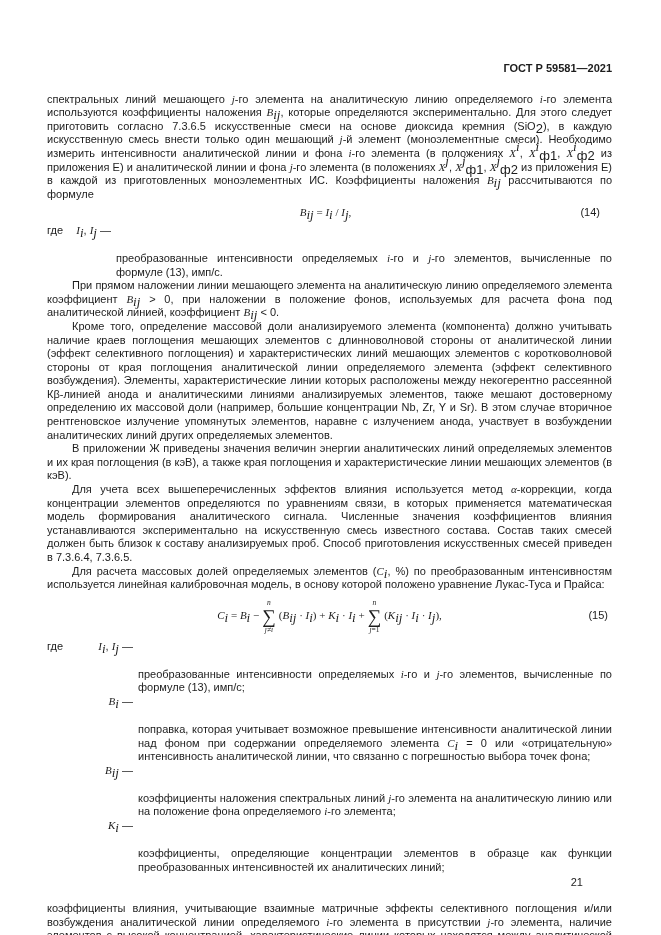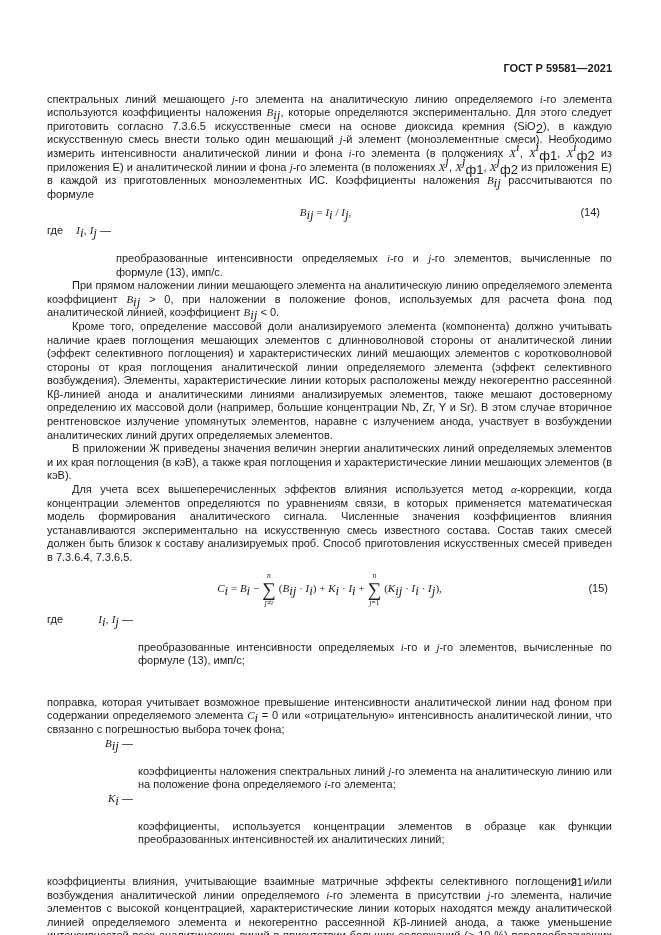--- a/index.html
+++ b/index.html
@@ -104,20 +104,21 @@
       <span class="intro">где</span>
       <span><i>I</i><sub><i>i</i></sub>, <i>I</i><sub><i>j</i></sub> —</span>
     </span>
     <span class="dtext">преобразованные интенсивности определяемых <i>i</i>-го и <i>j</i>-го элементов, вычисленные по формуле (13), имп/с.</span>
   </div>
 
   <p class="para">При прямом наложении линии мешающего элемента на аналитическую линию определяемого элемента коэффициент <i>B</i><sub><i>ij</i></sub> &gt; 0, при наложении в положение фонов, используемых для расчета фона под аналитической линией, коэффициент <i>B</i><sub><i>ij</i></sub> &lt; 0.</p>
   <p class="para">Кроме того, определение массовой доли анализируемого элемента (компонента) должно учитывать наличие краев поглощения мешающих элементов с длинноволновой стороны от аналитической линии (эффект селективного поглощения) и характеристических линий мешающих элементов с коротковолновой стороны от края поглощения аналитической линии определяемого элемента (эффект селективного возбуждения). Элементы, характеристические линии которых расположены между некогерентно рассеянной Кβ-линией анода и аналитическими линиями анализируемых элементов, также мешают достоверному определению их массовой доли (например, большие концентрации Nb, Zr, Y и Sr). В этом случае вторичное рентгеновское излучение упомянутых элементов, наравне с излучением анода, участвует в возбуждении аналитических линий других определяемых элементов.</p>
   <p class="para">В приложении Ж приведены значения величин энергии аналитических линий определяемых элементов и их края поглощения (в кэВ), а также края поглощения и характеристические линии мешающих элементов (в кэВ).</p>
   <p class="para">Для учета всех вышеперечисленных эффектов влияния используется метод <i>α</i>-коррекции, когда концентрации элементов определяются по уравнениям связи, в которых применяется математическая модель формирования аналитического сигнала. Численные значения коэффициентов влияния устанавливаются экспериментально на искусственную смесь известного состава. Состав таких смесей должен быть близок к составу анализируемых проб. Способ приготовления искусственных смесей приведен в 7.3.6.4, 7.3.6.5.</p>
+  <p class="para">Для расчета массовых долей определяемых элементов (<i>C</i><sub><i>i</i></sub>, %) по преобразованным интенсивностям используется линейная калибровочная модель, в основу которой положено уравнение Лукас-Туса и Прайса:</p>
 
   <div class="formula formula-15">
     <span class="f15-body">
       <span><i>C</i><sub><i>i</i></sub> = <i>B</i><sub><i>i</i></sub> −</span>
       <span class="sum">
         <span class="lim"><i>n</i></span>
         <span class="sig">∑</span>
         <span class="lim"><i>j</i>≠<i>i</i></span>
       </span>
       <span>(<i>B</i><sub><i>ij</i></sub> · <i>I</i><sub><i>i</i></sub>) + <i>K</i><sub><i>i</i></sub> · <i>I</i><sub><i>i</i></sub> +</span>
@@ -132,35 +133,39 @@
   </div>
 
   <div class="def def15">
     <span class="term">
       <span class="intro">где</span>
       <span><i>I</i><sub><i>i</i></sub>, <i>I</i><sub><i>j</i></sub> —</span>
     </span>
     <span class="dtext">преобразованные интенсивности определяемых <i>i</i>-го и <i>j</i>-го элементов, вычисленные по формуле (13), имп/с;</span>
   </div>
   <div class="def def15">
+    <span class="term">
+      <span class="intro"></span>
+      <span><i>B</i><sub><i>i</i></sub> —</span>
+    </span>
     <span class="dtext">поправка, которая учитывает возможное превышение интенсивности аналитической линии над фоном при содержании определяемого элемента <i>C</i><sub><i>i</i></sub> = 0 или «отрицательную» интенсивность аналитической линии, что связанно с погрешностью выбора точек фона;</span>
   </div>
   <div class="def def15">
     <span class="term">
       <span class="intro"></span>
       <span><i>B</i><sub><i>ij</i></sub> —</span>
     </span>
     <span class="dtext">коэффициенты наложения спектральных линий <i>j</i>-го элемента на аналитическую линию или на положение фона определяемого <i>i</i>-го элемента;</span>
   </div>
   <div class="def def15">
     <span class="term">
       <span class="intro"></span>
       <span><i>K</i><sub><i>i</i></sub> —</span>
     </span>
-    <span class="dtext">коэффициенты, используется концентрации элементов в образце как функции преобразованных интенсивностей их аналитических линий;</span>
+    <span class="dtext">коэффициенты, определяющие концентрации элементов в образце как функции преобразованных интенсивностей их аналитических линий;</span>
   </div>
   <div class="def def15">
     <span class="dtext">коэффициенты влияния, учитывающие взаимные матричные эффекты селективного поглощения и/или возбуждения аналитической линии определяемого <i>i</i>-го элемента в присутствии <i>j</i>-го элемента, наличие элементов с высокой концентрацией, характеристические линии которых находятся между аналитической линией определяемого элемента и некогерентно рассеянной <i>K</i>β-линией анода, а также уменьшение интенсивностей всех аналитических линий в присутствии больших содержаний (&gt; 10 %) породообразующих элементов (P, Ca, Ti, Mn, Fe, Ba).</span>
   </div>
 
   <p class="para">Коэффициенты <i>B</i><sub><i>i</i></sub>, <i>B</i><sub><i>ij</i></sub>, <i>K</i><sub><i>i</i></sub> и <i>K</i><sub><i>ij</i></sub> определяют экспериментально.</p>
 
   <div class="page-number">21</div>
 
 </div>

